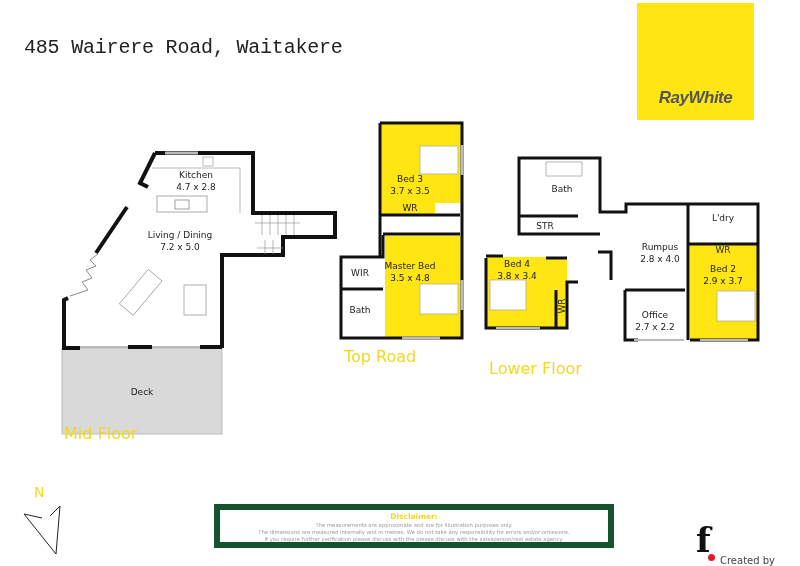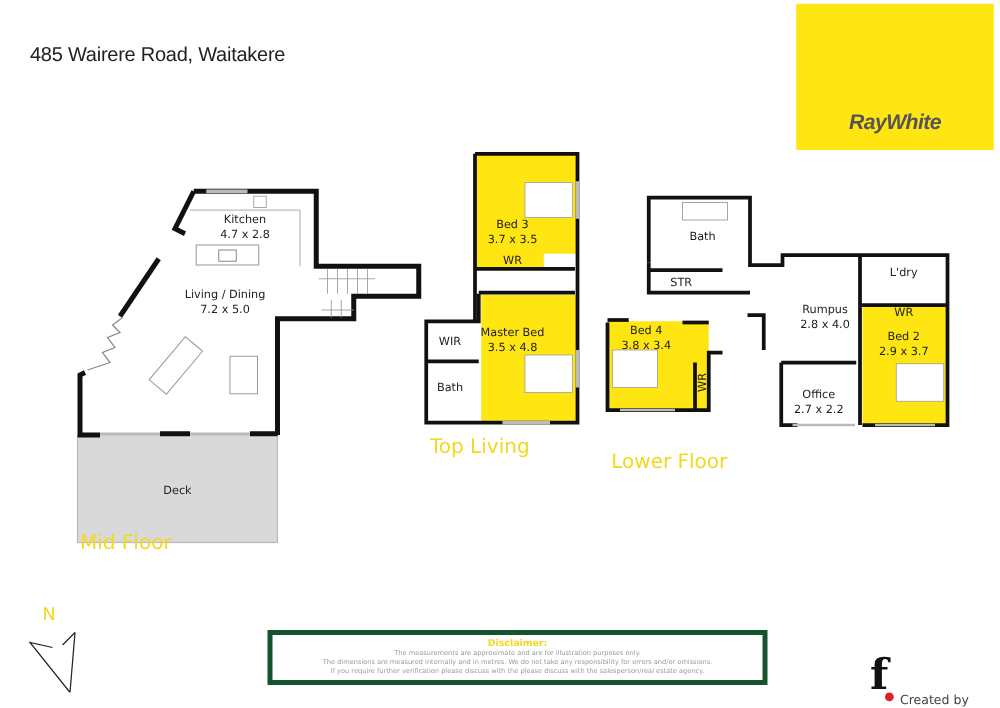--- a/index.html
+++ b/index.html
@@ -1,36 +1,36 @@
 <!DOCTYPE html>
 <html><head>
   <meta charset="utf-8">
   <style>
     html, body { margin: 0; padding: 0; background: #ffffff; }
     body { width: 800px; height: 566px; position: relative; overflow: hidden; font-family: "DejaVu Sans", sans-serif; }
-    .address { position: absolute; left: 24px; top: 36px; font-size: 16px; color: #222; font-family: Liberation Sans, sans-serif; letter-spacing: -0.2px; }
+    .address { position: absolute; left: 24px; top: 36px; font-size: 20px; color: #222; font-family: Liberation Mono, monospace; letter-spacing: -0.2px; }
     .logo { position: absolute; left: 637px; top: 3px; width: 117px; height: 117px; }
     .logo-text { position: absolute; left: 0; right: 0; bottom: 12px; text-align: center; font-family: "Liberation Sans", sans-serif; font-weight: bold; font-style: italic; font-size: 17px; color: #555; letter-spacing: -0.5px; }
     .plan { position: absolute; left: 0; top: 0; }
     .floor-label { position: absolute; color: #f2d81f; font-size: 16px; font-family: "DejaVu Sans", sans-serif; }
     .room-label { font-family: "DejaVu Sans", sans-serif; font-size: 9px; fill: #222; text-anchor: middle; }
-    .disclaimer { position: absolute; left: 214px; top: 504px; width: 400px; height: 44px; border: 4px solid #14532d; box-sizing: border-box; text-align: center; font-family: "DejaVu Sans", sans-serif; color: #999; font-size: 5.3px; line-height: 7px; padding-top: 2px; white-space: nowrap; overflow: hidden; }
+    .disclaimer { position: absolute; left: 214px; top: 504px; width: 400px; height: 44px; border: 6px solid #14532d; box-sizing: border-box; text-align: center; font-family: "DejaVu Sans", sans-serif; color: #999; font-size: 5.3px; line-height: 7px; padding-top: 2px; white-space: nowrap; overflow: hidden; }
     .disclaimer .title { color: #f2d81f; font-weight: bold; font-size: 7.5px; line-height: 10px; }
     .north { position: absolute; left: 20px; top: 484px; width: 50px; height: 70px; }
     .fabit { position: absolute; left: 690px; top: 520px; width: 110px; height: 44px; }
     .fabit-f { position: absolute; left: 6px; top: 0; font-family: "DejaVu Serif", serif; font-weight: bold; font-size: 34px; color: #111; line-height: 40px; }
     .fabit-dot { position: absolute; left: 18px; top: 34px; width: 7px; height: 7px; border-radius: 50%; background: #e01e2a; }
     .fabit-text { position: absolute; left: 30px; top: 35px; font-size: 10px; color: #444; font-family: "DejaVu Sans", sans-serif; }
   </style>
 </head>
 <body>
 
 <div class="address">485 Wairere Road, Waitakere</div>
 
-<div class="logo" style="background:#ffe512;padding-left:41px;">
+<div class="logo" style="background:#ffe512;">
   <div class="logo-text">RayWhite</div>
 </div>
 
 <svg class="plan" width="800" height="566" viewBox="0 0 800 566">
 
   <g>
 
     <rect x="62" y="348" width="160" height="86" fill="#d9d9d9" stroke="#bbb" stroke-width="1"></rect>
 
     <polygon points="155,153 253,153 253,213 335,213 335,237 283,237 283,252 220,252 220,348 62,348 62,296 100,240 140,185" fill="#fff"></polygon>
@@ -138,21 +138,21 @@
     <text class="room-label" x="723" y="221">L'dry</text>
     <text class="room-label" x="723" y="253">WR</text>
     <text class="room-label" x="723" y="272">Bed 2</text>
     <text class="room-label" x="723" y="284">2.9 x 3.7</text>
     <text class="room-label" x="655" y="318">Office</text>
     <text class="room-label" x="655" y="330">2.7 x 2.2</text>
   </g>
 </svg>
 
 <div class="floor-label" style="left:64px; top:424px;">Mid Floor</div>
-<div class="floor-label" style="left:344px; top:347px;">Top Living</div>
+<div class="floor-label" style="left:344px; top:347px;">Top Road</div>
 <div class="floor-label" style="left:489px; top:359px;">Lower Floor</div>
 
 <div class="north">
   <div style="position:absolute; left:14px; top:0; color:#f2d81f; font-size:14px;">N</div>
   <svg width="50" height="70" style="position:absolute; left:0; top:0;">
     <polyline points="40,22 36,70 4,30 22,34" fill="none" stroke="#222" stroke-width="1"></polyline>
     <line x1="40" y1="22" x2="30" y2="32" stroke="#222" stroke-width="1"></line>
   </svg>
 </div>
 

